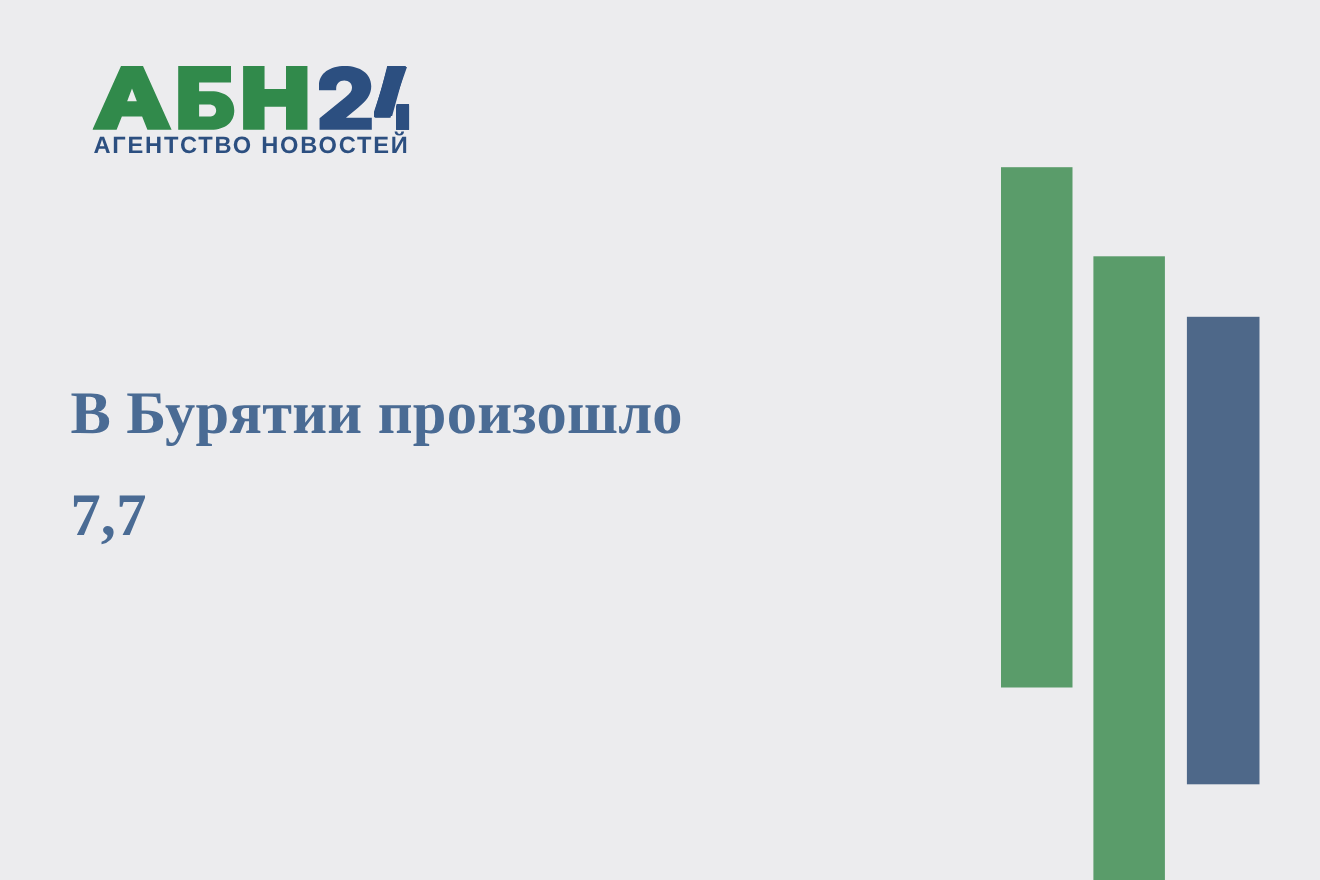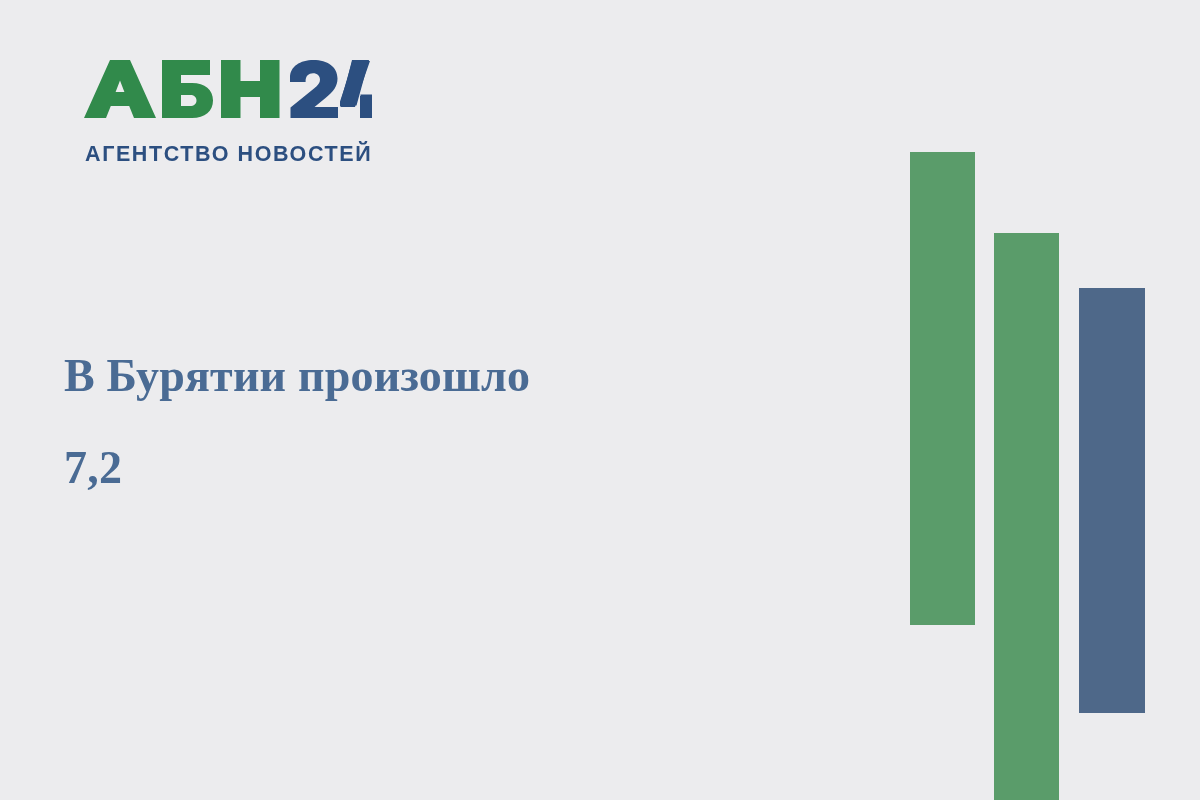--- a/index.html
+++ b/index.html
@@ -42,40 +42,40 @@
     position: absolute;
     left: 84px;
     top: 60px;
     width: 290px;
   }
   .logo-mark {
     display: block;
   }
   .logo-tagline {
     display: block;
-    margin-top: 24px;
+    margin-top: 2px;
     margin-left: 1px;
     font-family: "Liberation Sans", sans-serif;
     font-weight: 700;
     font-size: 21.5px;
     letter-spacing: 1.6px;
     color: #2c4f80;
     white-space: nowrap;
     line-height: 1;
   }
 
   
   .headline {
     position: absolute;
     left: 64px;
     top: 330px;
     width: 800px;
     font-family: "Liberation Serif", "DejaVu Serif", serif;
     font-weight: 700;
-    font-size: 46px;
+    font-size: 55px;
     line-height: 92px;
     color: #4a6b94;
     letter-spacing: 0.2px;
   }
   .headline-line {
     display: block;
     white-space: nowrap;
   }
 </style>
 </head>
@@ -115,16 +115,16 @@
       <path fill="#2c4f80" d="M284.5 0 L268.5 0 L257 40 L257 47 L276 47 L276 58 L288 58
                               L288 47 L288 47 L288 36 L276 36 L276 47 L271 47 Z"></path>
       <path fill="#2c4f80" d="M286 1 L269.5 1 L256 41.5 L256 46.5 L276 46.5 L276 58
                               L288 58 L288 36 L276.5 36 L276.5 46.5 L270 46.5 Z"></path>
     </svg>
     <span class="logo-tagline">АГЕНТСТВО НОВОСТЕЙ</span>
   </div>
 
   <div class="headline">
     <span class="headline-line">В Бурятии произошло</span>
-    <span class="headline-line">7,2</span>
+    <span class="headline-line">7,7</span>
   </div>
 
 </div>
 
 </body></html>

